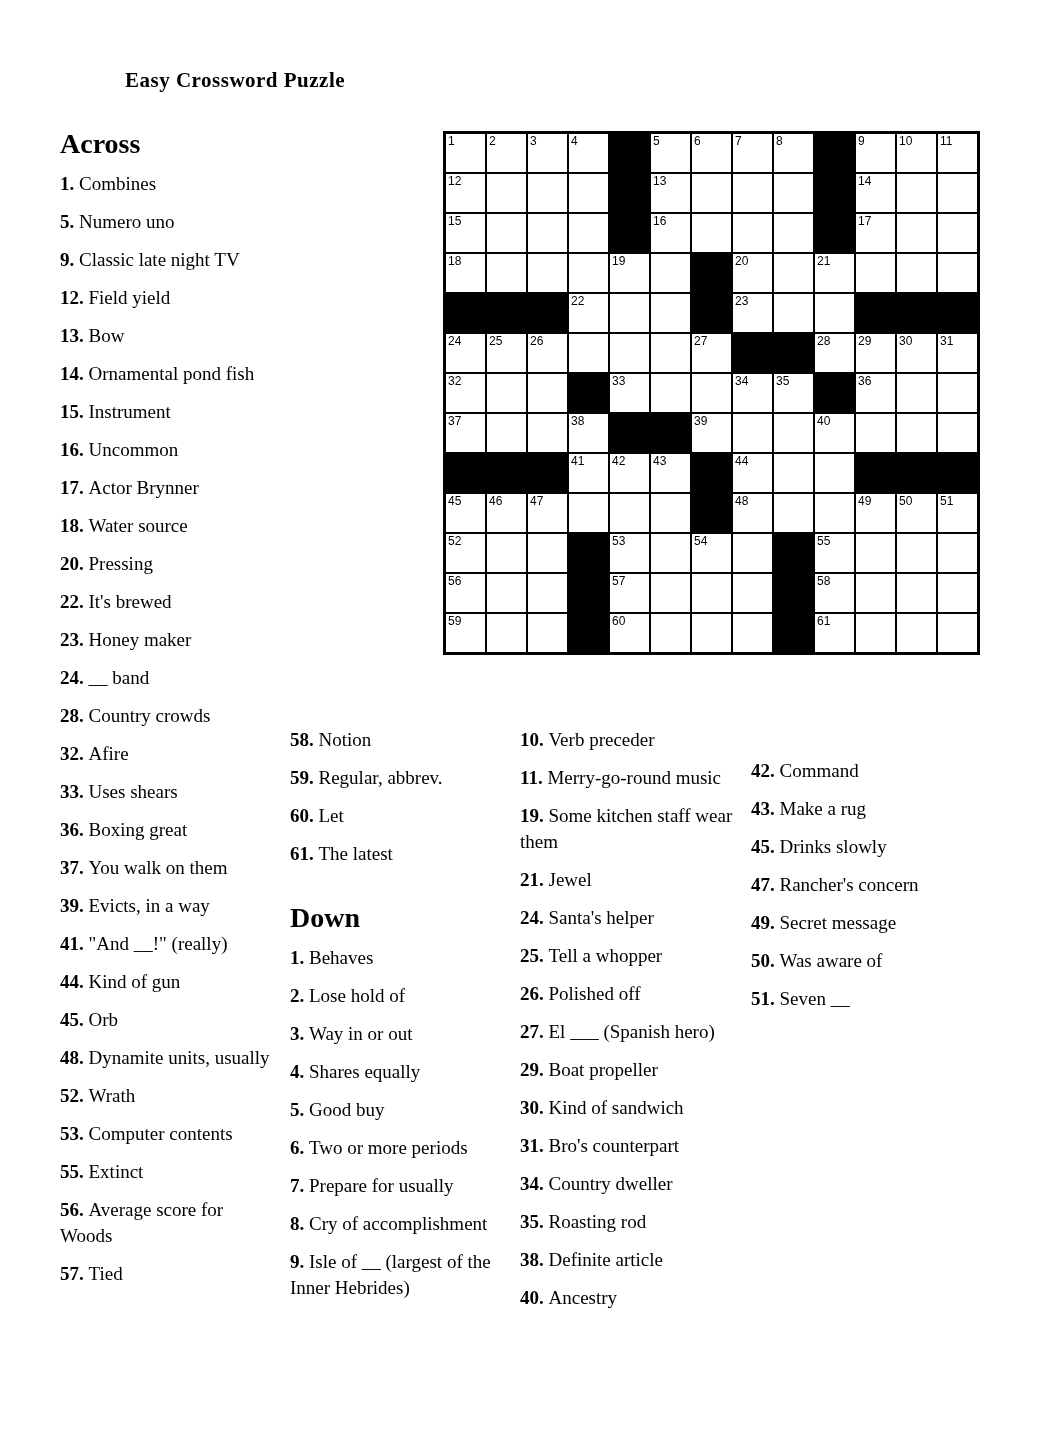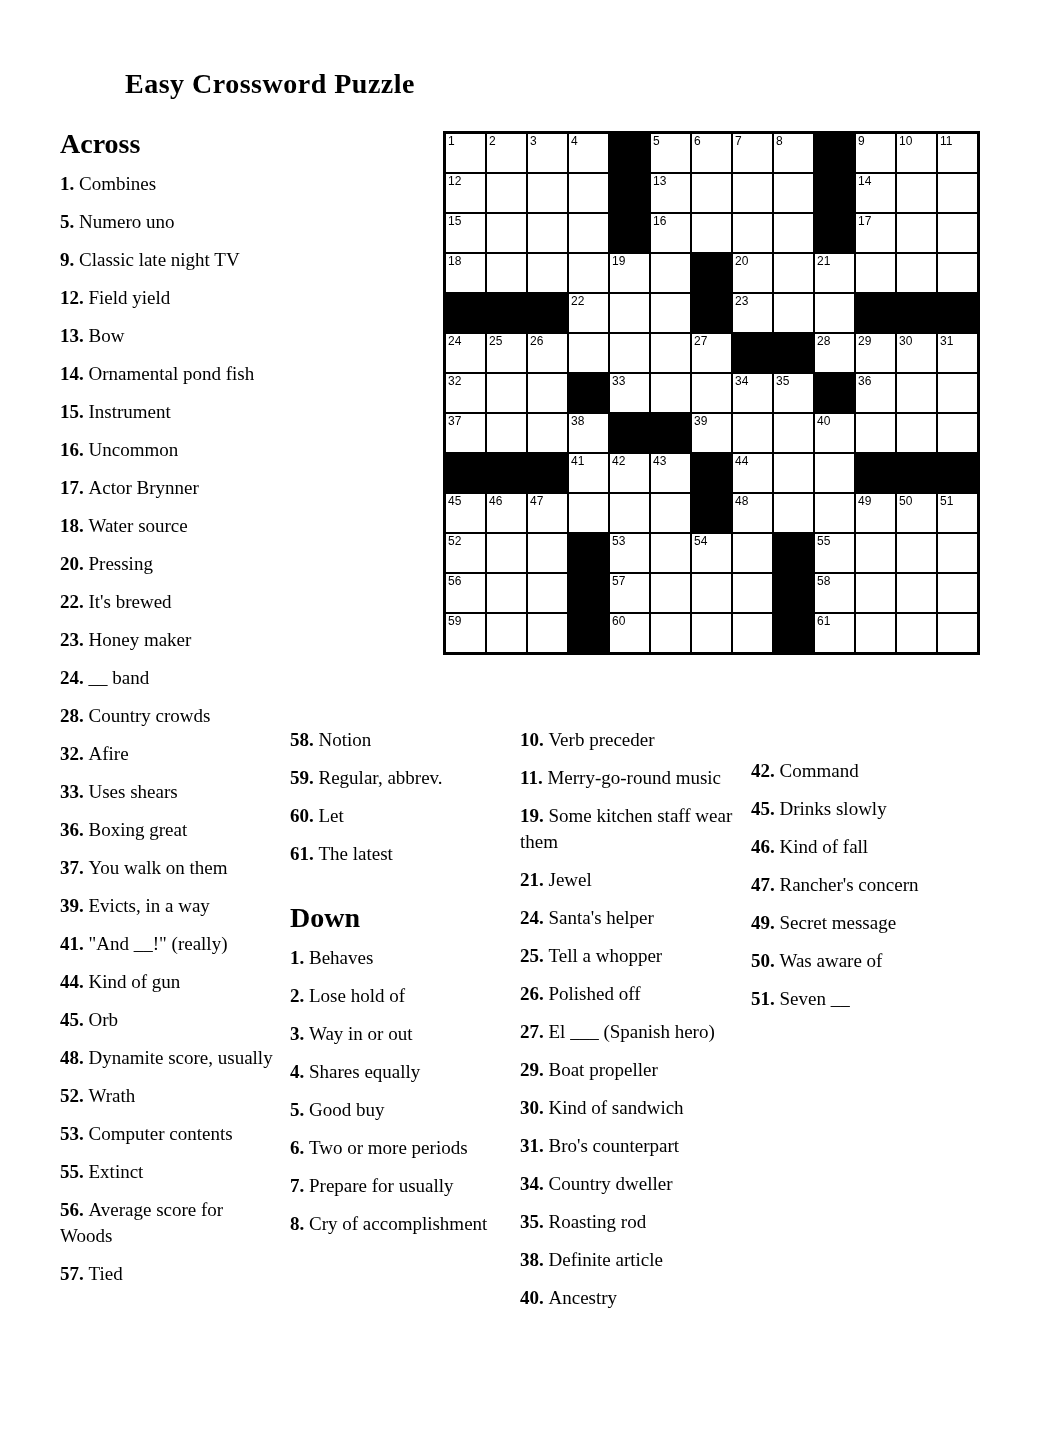--- a/index.html
+++ b/index.html
@@ -6,21 +6,21 @@
   body{
     width:1048px;height:1444px;
     background:#ffffff;
     font-family:"Liberation Serif", serif;
     color:#000;
     position:relative;
     overflow:hidden;
   }
   .title{
     position:absolute;left:125px;top:68px;
-    font-size:28px;font-weight:bold;margin:0;
+    font-size:21px;font-weight:bold;margin:0;
     letter-spacing:0.5px;
   }
   .clue-col{
     position:absolute;
     font-size:19px;line-height:26px;
   }
   #col1{left:60px;top:131px;width:218px;}
   #col2{left:290px;top:727px;width:206px;}
   #col3{left:520px;top:727px;width:230px;}
   #col4{left:751px;top:758px;width:242px;}
@@ -369,21 +369,21 @@
         <div class="clue"><span class="num">24</span><span class="text">__ band</span></div>
         <div class="clue"><span class="num">28</span><span class="text">Country crowds</span></div>
         <div class="clue"><span class="num">32</span><span class="text">Afire</span></div>
         <div class="clue"><span class="num">33</span><span class="text">Uses shears</span></div>
         <div class="clue"><span class="num">36</span><span class="text">Boxing great</span></div>
         <div class="clue"><span class="num">37</span><span class="text">You walk on them</span></div>
         <div class="clue"><span class="num">39</span><span class="text">Evicts, in a way</span></div>
         <div class="clue"><span class="num">41</span><span class="text">"And __!" (really)</span></div>
         <div class="clue"><span class="num">44</span><span class="text">Kind of gun</span></div>
         <div class="clue"><span class="num">45</span><span class="text">Orb</span></div>
-        <div class="clue"><span class="num">48</span><span class="text">Dynamite score, usually</span></div>
+        <div class="clue"><span class="num">48</span><span class="text">Dynamite units, usually</span></div>
         <div class="clue"><span class="num">52</span><span class="text">Wrath</span></div>
         <div class="clue"><span class="num">53</span><span class="text">Computer contents</span></div>
         <div class="clue"><span class="num">55</span><span class="text">Extinct</span></div>
         <div class="clue"><span class="num">56</span><span class="text">Average score for Woods</span></div>
         <div class="clue"><span class="num">57</span><span class="text">Tied</span></div>
       </div>
   </div>
 
   <div id="col2" class="clue-col">
     <div id="col2-across">
@@ -395,20 +395,21 @@
     <div class="section-header mt">Down</div>
     <div id="col2-down">
         <div class="clue"><span class="num">1</span><span class="text">Behaves</span></div>
         <div class="clue"><span class="num">2</span><span class="text">Lose hold of</span></div>
         <div class="clue"><span class="num">3</span><span class="text">Way in or out</span></div>
         <div class="clue"><span class="num">4</span><span class="text">Shares equally</span></div>
         <div class="clue"><span class="num">5</span><span class="text">Good buy</span></div>
         <div class="clue"><span class="num">6</span><span class="text">Two or more periods</span></div>
         <div class="clue"><span class="num">7</span><span class="text">Prepare for usually</span></div>
         <div class="clue"><span class="num">8</span><span class="text">Cry of accomplishment</span></div>
+        <div class="clue"><span class="num">9</span><span class="text">Isle of __ (largest of the Inner Hebrides)</span></div>
       </div>
   </div>
 
   <div id="col3" class="clue-col">
     <div id="col3-down">
         <div class="clue"><span class="num">10</span><span class="text">Verb preceder</span></div>
         <div class="clue"><span class="num">11</span><span class="text">Merry-go-round music</span></div>
         <div class="clue"><span class="num">19</span><span class="text">Some kitchen staff wear them</span></div>
         <div class="clue"><span class="num">21</span><span class="text">Jewel</span></div>
         <div class="clue"><span class="num">24</span><span class="text">Santa's helper</span></div>
@@ -421,22 +422,22 @@
         <div class="clue"><span class="num">34</span><span class="text">Country dweller</span></div>
         <div class="clue"><span class="num">35</span><span class="text">Roasting rod</span></div>
         <div class="clue"><span class="num">38</span><span class="text">Definite article</span></div>
         <div class="clue"><span class="num">40</span><span class="text">Ancestry</span></div>
       </div>
   </div>
 
   <div id="col4" class="clue-col">
     <div id="col4-down">
         <div class="clue"><span class="num">42</span><span class="text">Command</span></div>
+        <div class="clue"><span class="num">43</span><span class="text">Make a rug</span></div>
         <div class="clue"><span class="num">45</span><span class="text">Drinks slowly</span></div>
-        <div class="clue"><span class="num">46</span><span class="text">Kind of fall</span></div>
         <div class="clue"><span class="num">47</span><span class="text">Rancher's concern</span></div>
         <div class="clue"><span class="num">49</span><span class="text">Secret message</span></div>
         <div class="clue"><span class="num">50</span><span class="text">Was aware of</span></div>
         <div class="clue"><span class="num">51</span><span class="text">Seven __</span></div>
       </div>
   </div>
 
 </div>
 
 </body></html>

